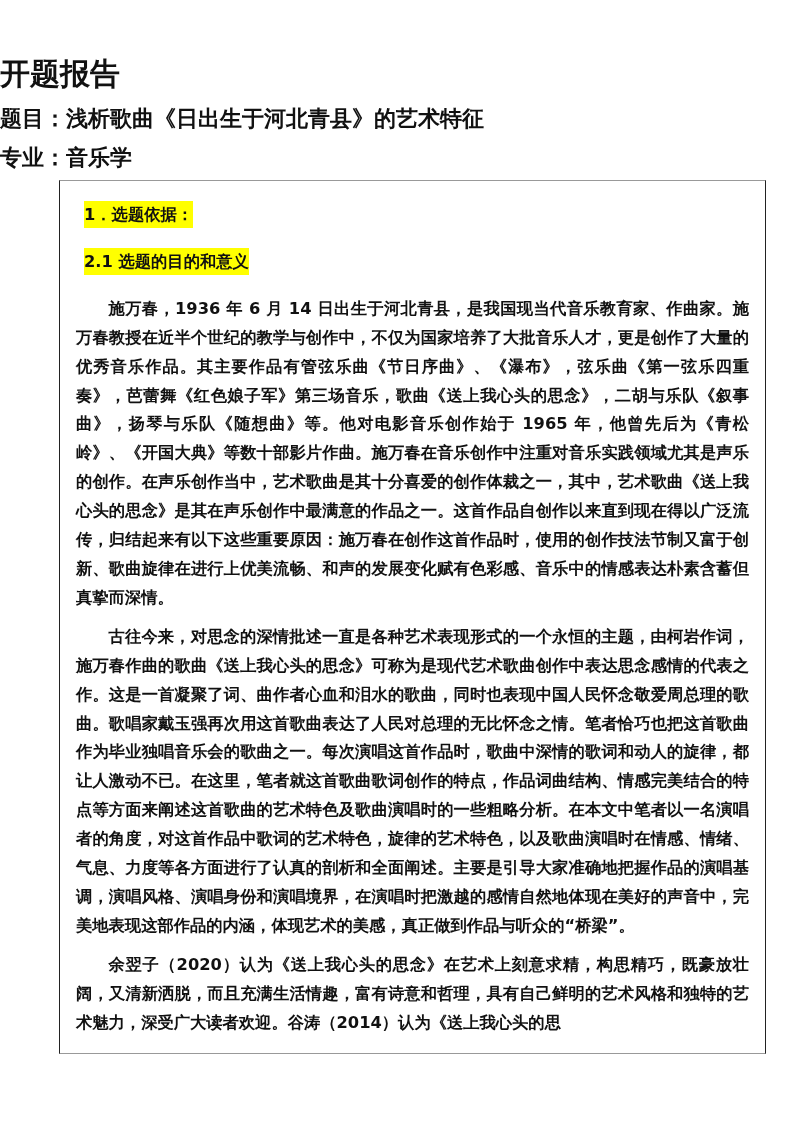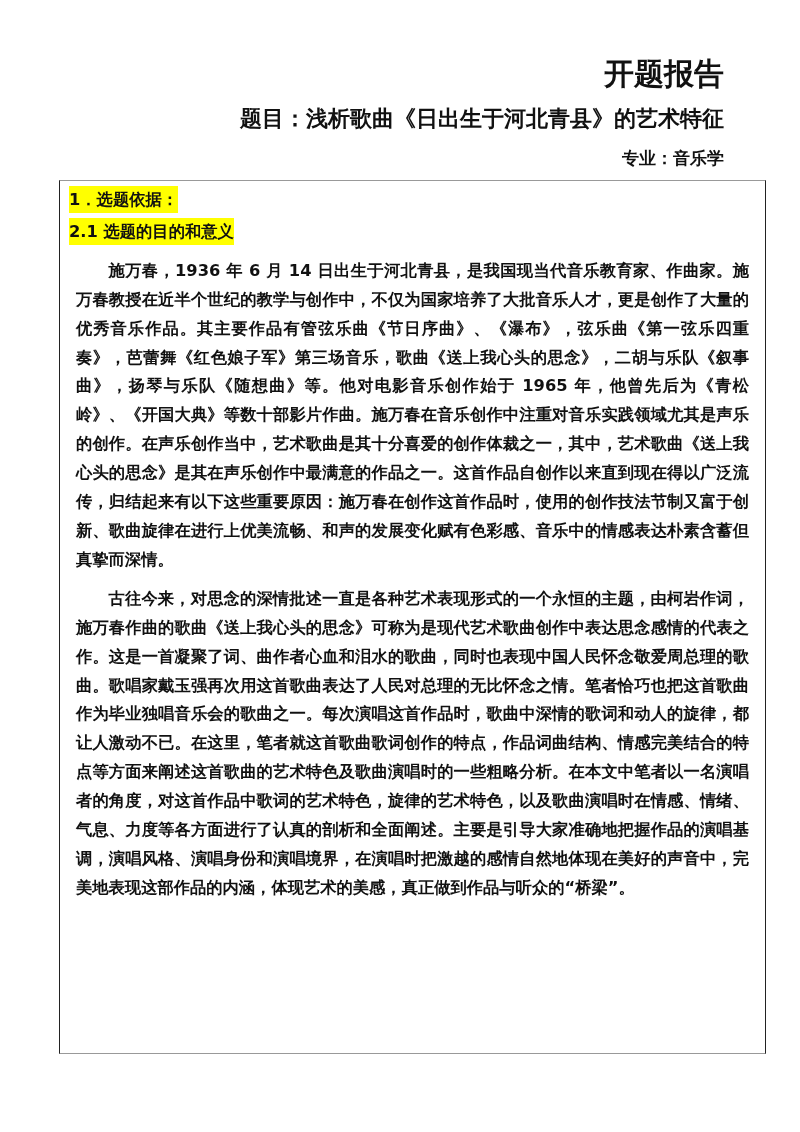--- a/index.html
+++ b/index.html
@@ -1,35 +1,36 @@
 <!DOCTYPE html>
 <html><head>
 <meta charset="utf-8">
 <style>
   html, body { margin: 0; padding: 0; background: #ffffff; }
   body { width: 800px; height: 1132px; position: relative; overflow: hidden;
          font-family: "DejaVu Sans", "Liberation Sans", sans-serif; color: #111; }
-  .title { position: absolute; left: 0; width: 724px; text-align: right; font-weight: bold; color: #111; }
+  .title { position: absolute; left: 0; width: 724px; text-align: left; font-weight: bold; color: #111; }
   .t1 { top: 56px; font-size: 30px; line-height: 36px; }
   .t2 { top: 104px; font-size: 22px; line-height: 30px; }
-  .t3 { top: 143px; font-size: 17px; line-height: 30px; }
+  .t3 { top: 143px; font-size: 22px; line-height: 30px; }
   .box { position: absolute; left: 59px; top: 180px; width: 707px; height: 874px;
          border: 1px solid #222; border-top-color: #999; border-bottom-color: #999; box-sizing: border-box; overflow: hidden; }
   .content { padding: 2px 6px 0 6px; font-size: 16.3px; line-height: 28.9px; font-weight: bold; }
   .hl { background: #ffff00; display: inline-block; line-height: 27px; }
   .para { text-indent: 2em; text-align: justify; margin: 10px; }
-  .head { margin: 3px; }
+  .head { margin: 18px; }
 </style>
 </head>
 <body>
 
 <div class="title t1">开题报告</div>
 <div class="title t2">题目：浅析歌曲《日出生于河北青县》的艺术特征</div>
 <div class="title t3">专业：音乐学</div>
 
 <div class="box">
   <div class="content">
     <p class="head"><span class="hl">1．选题依据：</span></p>
     <p class="head"><span class="hl">2.1 选题的目的和意义</span></p>
     <p class="para">施万春，1936 年 6 月 14 日出生于河北青县，是我国现当代音乐教育家、作曲家。施万春教授在近半个世纪的教学与创作中，不仅为国家培养了大批音乐人才，更是创作了大量的优秀音乐作品。其主要作品有管弦乐曲《节日序曲》、《瀑布》，弦乐曲《第一弦乐四重奏》，芭蕾舞《红色娘子军》第三场音乐，歌曲《送上我心头的思念》，二胡与乐队《叙事曲》，扬琴与乐队《随想曲》等。他对电影音乐创作始于 1965 年，他曾先后为《青松岭》、《开国大典》等数十部影片作曲。施万春在音乐创作中注重对音乐实践领域尤其是声乐的创作。在声乐创作当中，艺术歌曲是其十分喜爱的创作体裁之一，其中，艺术歌曲《送上我心头的思念》是其在声乐创作中最满意的作品之一。这首作品自创作以来直到现在得以广泛流传，归结起来有以下这些重要原因：施万春在创作这首作品时，使用的创作技法节制又富于创新、歌曲旋律在进行上优美流畅、和声的发展变化赋有色彩感、音乐中的情感表达朴素含蓄但真挚而深情。</p>
     <p class="para">古往今来，对思念的深情批述一直是各种艺术表现形式的一个永恒的主题，由柯岩作词，施万春作曲的歌曲《送上我心头的思念》可称为是现代艺术歌曲创作中表达思念感情的代表之作。这是一首凝聚了词、曲作者心血和泪水的歌曲，同时也表现中国人民怀念敬爱周总理的歌曲。歌唱家戴玉强再次用这首歌曲表达了人民对总理的无比怀念之情。笔者恰巧也把这首歌曲作为毕业独唱音乐会的歌曲之一。每次演唱这首作品时，歌曲中深情的歌词和动人的旋律，都让人激动不已。在这里，笔者就这首歌曲歌词创作的特点，作品词曲结构、情感完美结合的特点等方面来阐述这首歌曲的艺术特色及歌曲演唱时的一些粗略分析。在本文中笔者以一名演唱者的角度，对这首作品中歌词的艺术特色，旋律的艺术特色，以及歌曲演唱时在情感、情绪、气息、力度等各方面进行了认真的剖析和全面阐述。主要是引导大家准确地把握作品的演唱基调，演唱风格、演唱身份和演唱境界，在演唱时把激越的感情自然地体现在美好的声音中，完美地表现这部作品的内涵，体现艺术的美感，真正做到作品与听众的“桥梁”。</p>
+    <p class="para">余翌子（2020）认为《送上我心头的思念》在艺术上刻意求精，构思精巧，既豪放壮阔，又清新洒脱，而且充满生活情趣，富有诗意和哲理，具有自己鲜明的艺术风格和独特的艺术魅力，深受广大读者欢迎。谷涛（2014）认为《送上我心头的思</p>
   </div>
 </div>
 
 </body></html>

